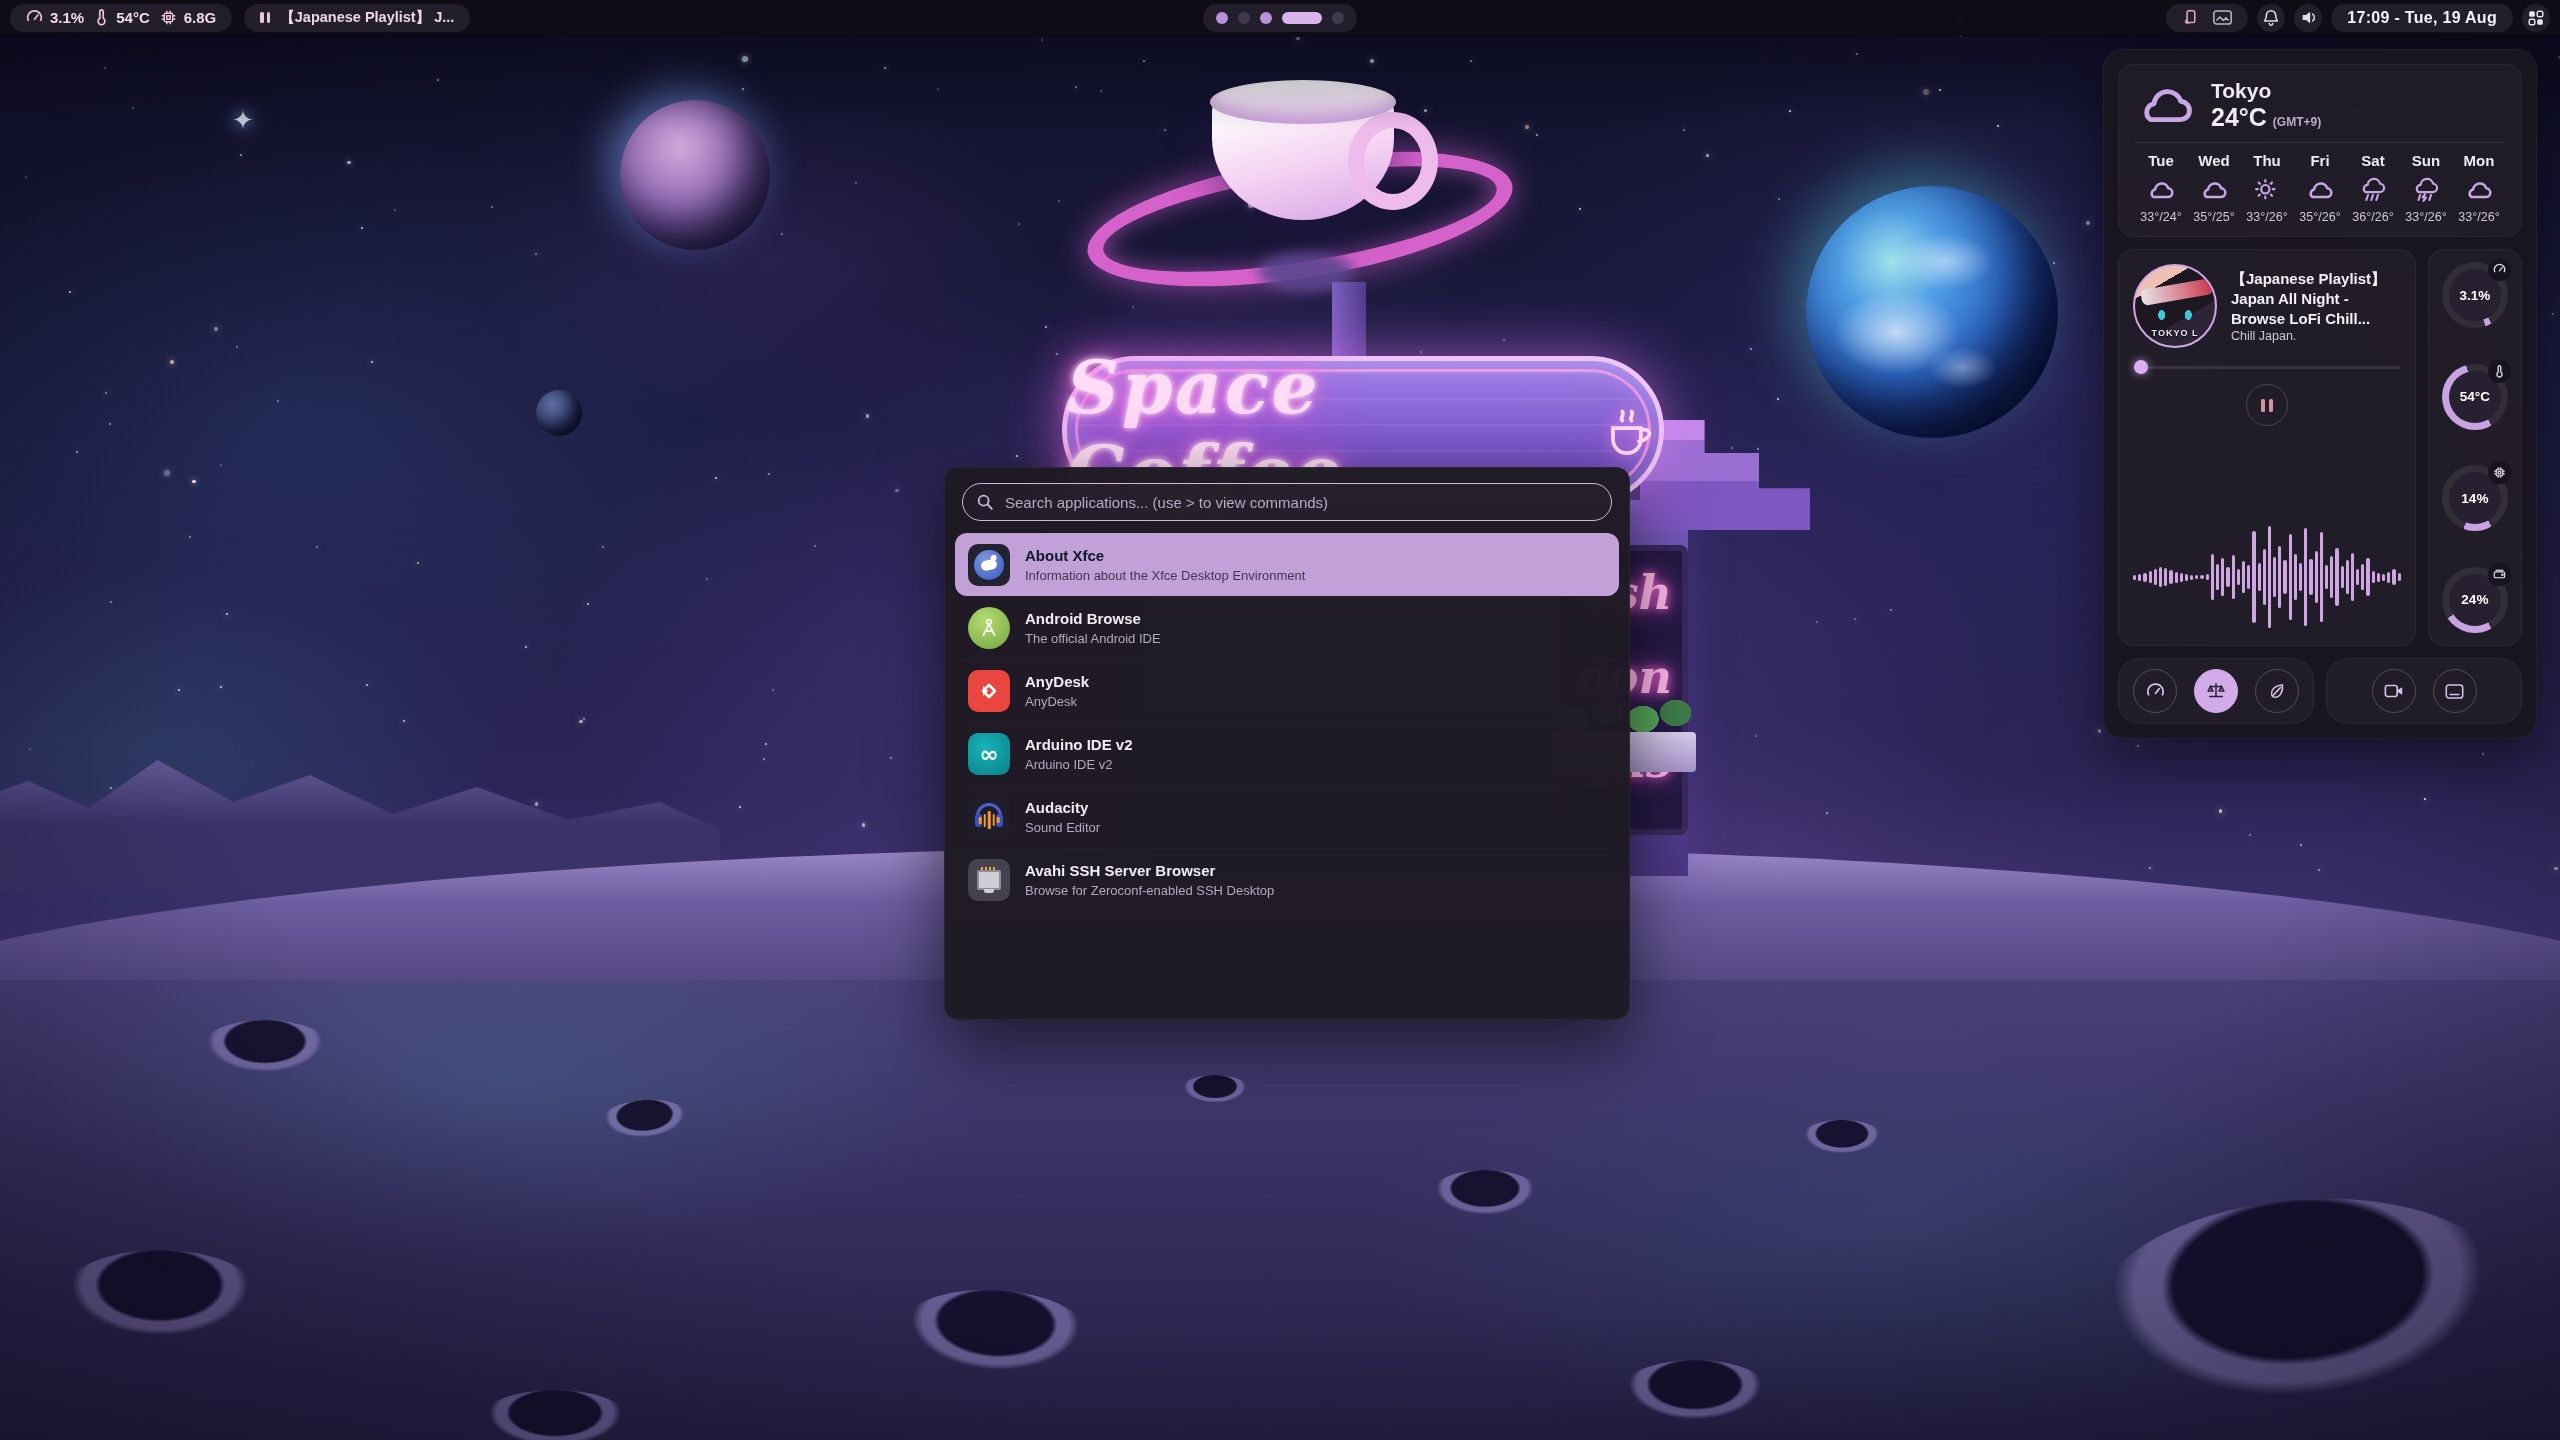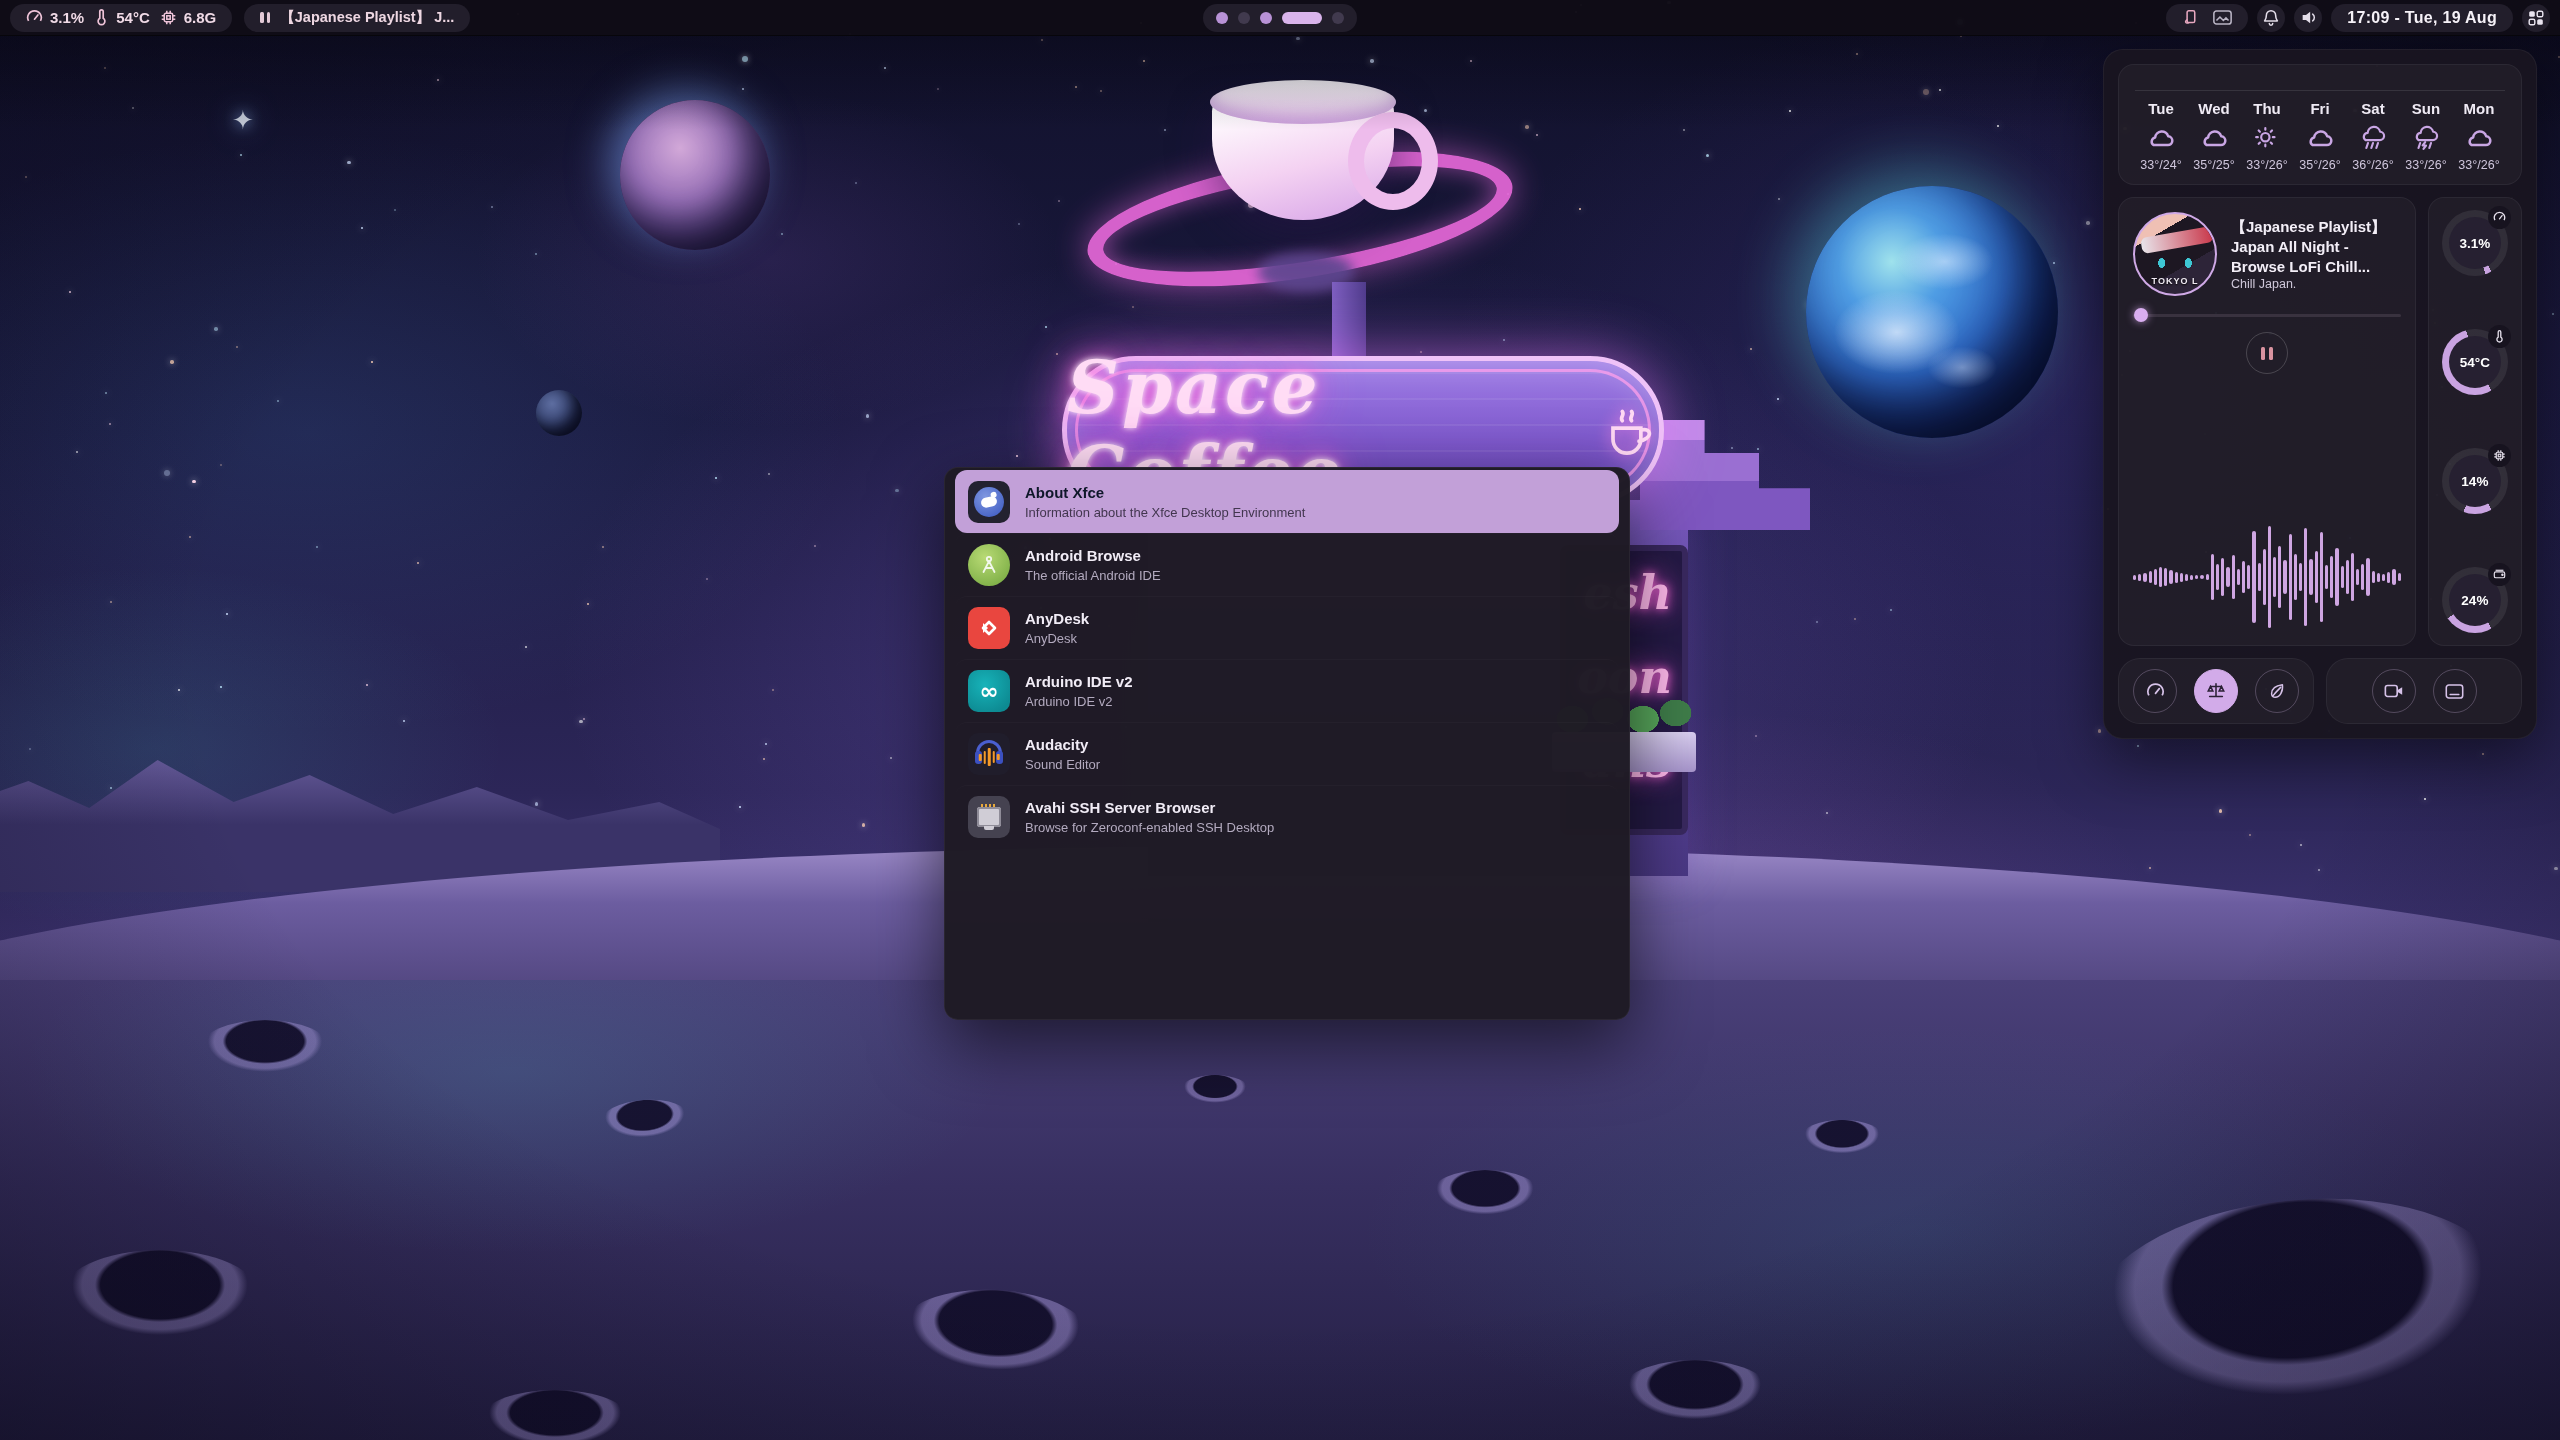--- a/index.html
+++ b/index.html
@@ -516,20 +516,27 @@
             <rect x="1.5" y="1.5" width="7" height="7" rx="2" fill="#e9e4ef"></rect>
             <rect x="11.5" y="1.5" width="7" height="7" rx="2" fill="none" stroke="#e9e4ef" stroke-width="1.8"></rect>
             <rect x="1.5" y="11.5" width="7" height="7" rx="2" fill="none" stroke="#e9e4ef" stroke-width="1.8"></rect>
             <rect x="11.5" y="11.5" width="7" height="7" rx="2" fill="#e9e4ef"></rect>
           </svg>
       </div>
     </div>
   </div>
 
   <div class="launcher">
+    <div class="searchwrap">
+      <svg width="18" height="18" viewBox="0 0 20 20" fill="none" stroke="#cdbbd9" stroke-width="2" stroke-linecap="round">
+          <circle cx="8.5" cy="8.5" r="5.5"></circle>
+          <path d="M13 13 l4.5 4.5"></path>
+        </svg>
+      <input class="search" placeholder="Search applications... (use &gt; to view commands)" style="">
+    </div>
     <div class="applist">
 
       <div class="app selected">
         <div class="tile xfce">
             <span class="xf-circle">
               <span class="xf-mouse"></span>
             </span>
           </div>
         <div>
             <div class="t">About Xfce</div>
@@ -603,20 +610,29 @@
       </div>
 
 
     </div>
   </div>
 
   <div class="sidepanel">
 
 
     <div class="card weathercard">
+      <div class="w-head">
+        <svg width="62" height="44" viewBox="0 0 36 24" fill="none" stroke="#c9a6e4" stroke-width="2.8" stroke-linejoin="round">
+            <path d="M9 20.5 h17 a5.3 5.3 0 0 0 .6-10.6 a8 8 0 0 0-15.6 1.4 A5.1 5.1 0 0 0 9 20.5 Z"></path>
+          </svg>
+        <div>
+          <div class="w-city">Tokyo</div>
+          <div><span class="w-temp">24°C</span><span class="w-tz">(GMT+9)</span></div>
+        </div>
+      </div>
       <div class="w-div"></div>
       <div class="w-row">
         <div class="w-col">
           <div class="w-day">Tue</div>
           <div class="w-ic">
               <svg width="30" height="22" viewBox="0 0 36 24" fill="none" stroke="#c9a6e4" stroke-width="3" stroke-linejoin="round">
                 <path d="M9 20.5 h17 a5.3 5.3 0 0 0 .6-10.6 a8 8 0 0 0-15.6 1.4 A5.1 5.1 0 0 0 9 20.5 Z"></path>
               </svg>
             </div>
           <div class="w-tmp">33°/24°</div>

